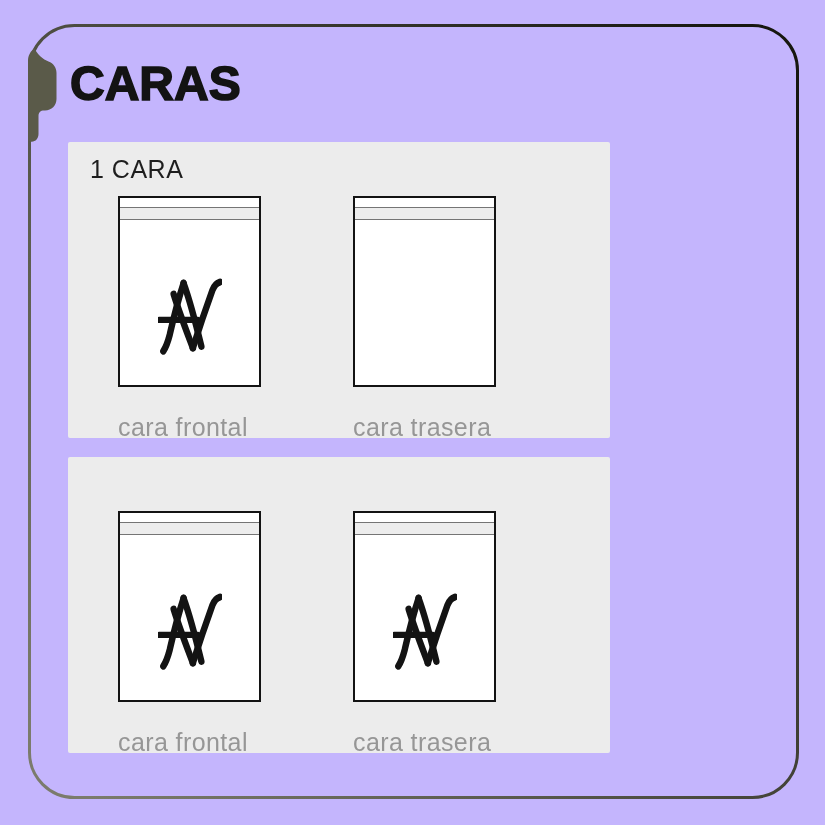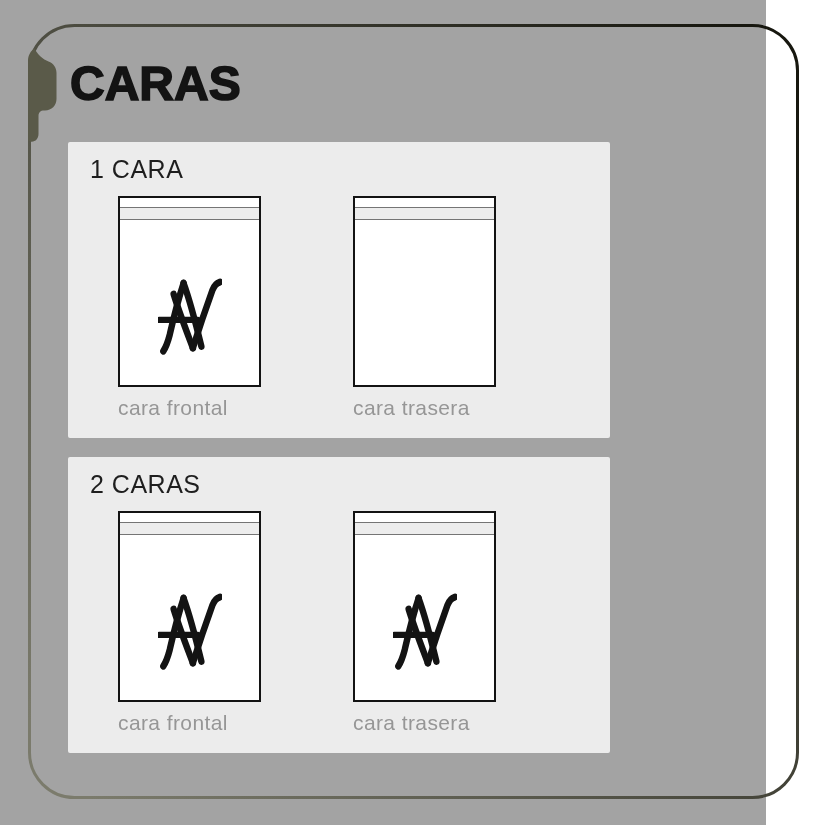--- a/index.html
+++ b/index.html
@@ -12,21 +12,21 @@
     --label-gray:#969696;
     --band-line:#757575;
     --band-fill:#ededed;
   }
   *{margin:0;padding:0;box-sizing:border-box;}
   html,body{background:#ffffff;}
   body{
     width:825px;height:825px;position:relative;overflow:hidden;
     font-family:"Liberation Sans", sans-serif;
   }
-  .canvas{position:absolute;inset:0;width:766px;height:825px;background:#a3a3a3;}
+  .canvas{position:absolute;inset:0;width:825px;height:825px;background:#c4b5fd;}
   .frame-svg{position:absolute;left:0;top:0;width:825px;height:825px;pointer-events:none;}
   .frame-stroke{fill:none;stroke:url(#frameGrad);stroke-width:3;}
   .corner-tab{fill:var(--tab-olive);}
   .page-title{
     position:absolute;left:70px;top:60px;
     font-size:48px;font-weight:bold;letter-spacing:0px;color:var(--ink);
     -webkit-text-stroke:1.6px var(--ink);
     line-height:1;
   }
   .card{
@@ -50,21 +50,21 @@
     position:absolute;left:0;right:0;top:9px;height:13px;
     background:var(--band-fill);
     border-top:1px solid var(--band-line);
     border-bottom:1px solid var(--band-line);
   }
   .monogram{
     position:absolute;left:50%;top:42%;transform:translateX(-50%);
     width:64px;height:78px;
   }
   .bag-label{
-    margin-top:9px;font-size:21px;color:var(--label-gray);
+    margin-top:26px;font-size:25px;color:var(--label-gray);
     letter-spacing:0.4px;text-align:left;
   }
   .defs-holder{position:absolute;width:0;height:0;overflow:hidden;}
   stop.grad-dark{stop-color:var(--frame-dark);}
   stop.grad-light{stop-color:var(--frame-light);}
 </style>
 </head>
 <body>
 
 <svg class="defs-holder" aria-hidden="true">
@@ -121,21 +121,20 @@
 
     <figure class="bag-item pos-b">
       <div class="bag">
         <div class="bag-band"></div>
       </div>
       <figcaption class="bag-label">cara trasera</figcaption>
     </figure>
   </section>
 
   <section class="card card-2">
-    <div class="card-heading">2 CARAS</div>
 
     <figure class="bag-item pos-a">
       <div class="bag">
         <div class="bag-band"></div>
         <svg class="monogram" viewBox="0 0 90 100" preserveAspectRatio="none">
           <use href="#av-mono"></use>
         </svg>
       </div>
       <figcaption class="bag-label">cara frontal</figcaption>
     </figure>

